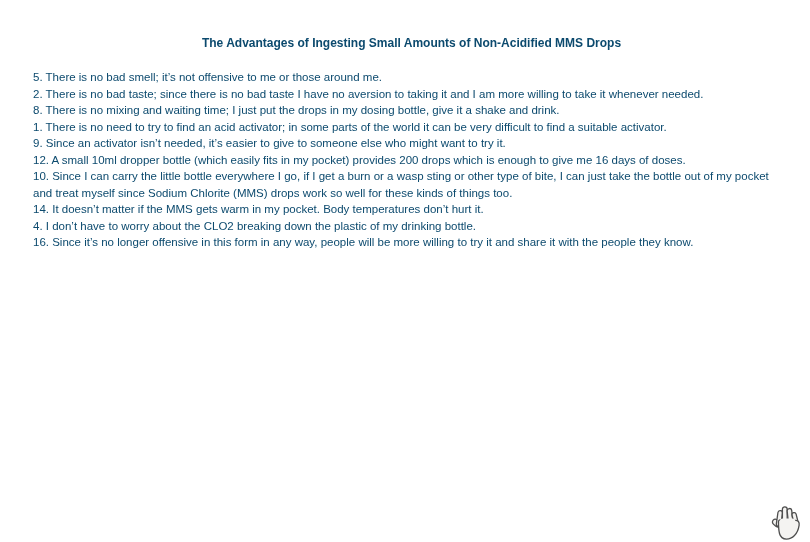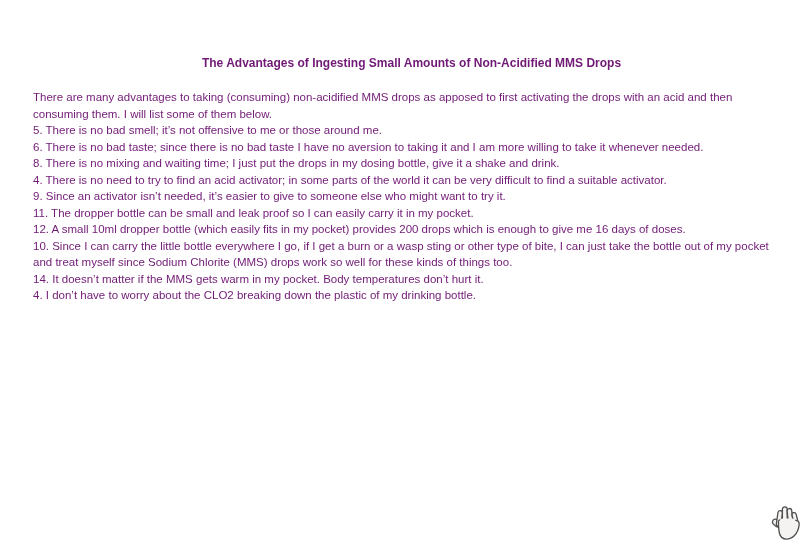--- a/index.html
+++ b/index.html
@@ -10,23 +10,23 @@
     width: 810px;
     height: 542px;
     position: relative;
     background: #ffffff;
     overflow: hidden;
     font-family: "Liberation Sans", sans-serif;
   }
   .doc {
     position: absolute;
     left: 33px;
-    top: 56px;
+    top: 36px;
     width: 757px;
-    color: #701a75;
+    color: #0c4a6e;
   }
   .doc-title {
     text-align: center;
     font-weight: bold;
     font-size: 12px;
     line-height: 14px;
     margin: 0;
   }
   .doc-content {
     margin-top: 19px;
@@ -45,31 +45,30 @@
     height: 38px;
     pointer-events: none;
   }
 </style>
 </head>
 <body>
 
 <div class="doc">
   <h1 class="doc-title">The Advantages of Ingesting Small Amounts of Non-Acidified MMS Drops</h1>
   <div class="doc-content">
-    <p class="para">There are many advantages to taking (consuming) non-acidified MMS drops as apposed to first activating the drops with an acid and then consuming them. I will list some of them below.</p>
     <p class="list-item">5. There is no bad smell; it’s not offensive to me or those around me.</p>
-    <p class="list-item">6. There is no bad taste; since there is no bad taste I have no aversion to taking it and I am more willing to take it whenever needed.</p>
+    <p class="list-item">2. There is no bad taste; since there is no bad taste I have no aversion to taking it and I am more willing to take it whenever needed.</p>
     <p class="list-item">8. There is no mixing and waiting time; I just put the drops in my dosing bottle, give it a shake and drink.</p>
-    <p class="list-item">4. There is no need to try to find an acid activator; in some parts of the world it can be very difficult to find a suitable activator.</p>
+    <p class="list-item">1. There is no need to try to find an acid activator; in some parts of the world it can be very difficult to find a suitable activator.</p>
     <p class="list-item">9. Since an activator isn’t needed, it’s easier to give to someone else who might want to try it.</p>
-    <p class="list-item">11. The dropper bottle can be small and leak proof so I can easily carry it in my pocket.</p>
     <p class="list-item">12. A small 10ml dropper bottle (which easily fits in my pocket) provides 200 drops which is enough to give me 16 days of doses.</p>
     <p class="list-item">10. Since I can carry the little bottle everywhere I go, if I get a burn or a wasp sting or other type of bite, I can just take the bottle out of my pocket and treat myself since Sodium Chlorite (MMS) drops work so well for these kinds of things too.</p>
     <p class="list-item">14. It doesn’t matter if the MMS gets warm in my pocket. Body temperatures don’t hurt it.</p>
     <p class="list-item">4. I don’t have to worry about the CLO2 breaking down the plastic of my drinking bottle.</p>
+    <p class="list-item">16. Since it’s no longer offensive in this form in any way, people will be more willing to try it and share it with the people they know.</p>
   </div>
 </div>
 
 <div class="hand-cursor">
   <svg width="31" height="38" viewBox="0 0 31 38" aria-hidden="true">
     <g stroke="#4e4e4e" stroke-width="1.3" fill="#f4f3f1" stroke-linejoin="round" stroke-linecap="round">
 
       <rect x="1" y="18" width="8.5" height="5.6" rx="2.8" transform="rotate(42 5 21)"></rect>
 
       <rect x="6.2" y="8.5" width="4.6" height="16" rx="2.3" transform="rotate(8 8.5 16)"></rect>

